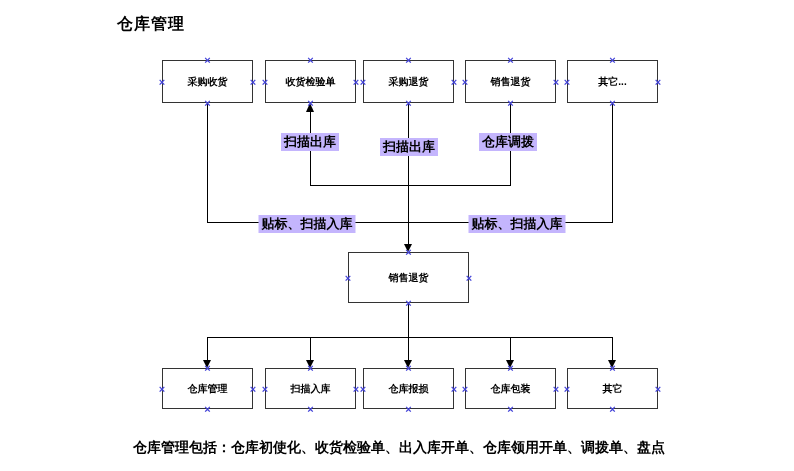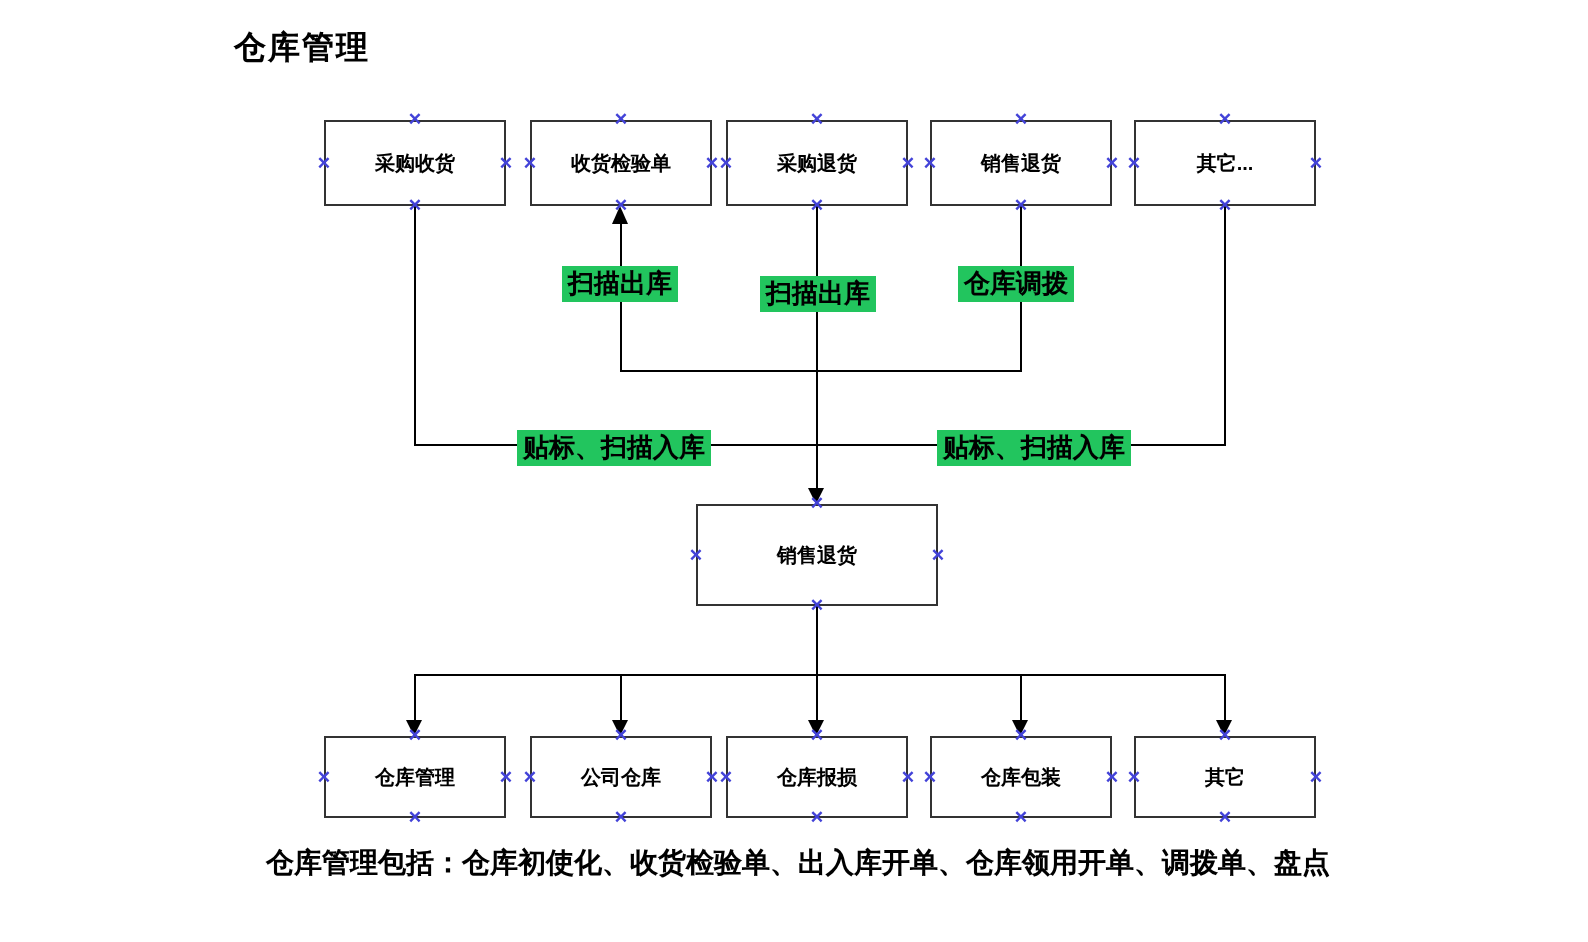--- a/index.html
+++ b/index.html
@@ -60,32 +60,33 @@
   .arrow-up {
     position: absolute;
     width: 0; height: 0;
     border-left: 4px solid transparent;
     border-right: 4px solid transparent;
     border-bottom: 9px solid #000000;
   }
   .line-label {
     position: absolute;
     transform: translateX(-50%);
-    background: #22c55e;
+    background: #c4b5fd;
     padding: 0 3px;
     font-size: 13px;
     font-weight: bold;
     white-space: nowrap;
     z-index: 4;
   }
   .footer-line {
     position: absolute;
     font-size: 14px;
     font-weight: bold;
     white-space: nowrap;
+    margin-top: 16px;
   }
 </style>
 </head>
 <body>
 
 <div class="canvas">
 
   <div class="page-title">仓库管理</div>
 
   <div class="vline" style="left:207px;top:102px;height:120px"></div>
@@ -161,21 +162,21 @@
   </div>
 
   <div class="node" style="left:162px;top:368px;width:91px;height:41px">
     <span class="node-label">仓库管理</span>
     <span class="handle t">×</span>
     <span class="handle b">×</span>
     <span class="handle l">×</span>
     <span class="handle r">×</span>
   </div>
   <div class="node" style="left:265px;top:368px;width:91px;height:41px">
-    <span class="node-label">公司仓库</span>
+    <span class="node-label">扫描入库</span>
     <span class="handle t">×</span>
     <span class="handle b">×</span>
     <span class="handle l">×</span>
     <span class="handle r">×</span>
   </div>
   <div class="node" style="left:363px;top:368px;width:91px;height:41px">
     <span class="node-label">仓库报损</span>
     <span class="handle t">×</span>
     <span class="handle b">×</span>
     <span class="handle l">×</span>

